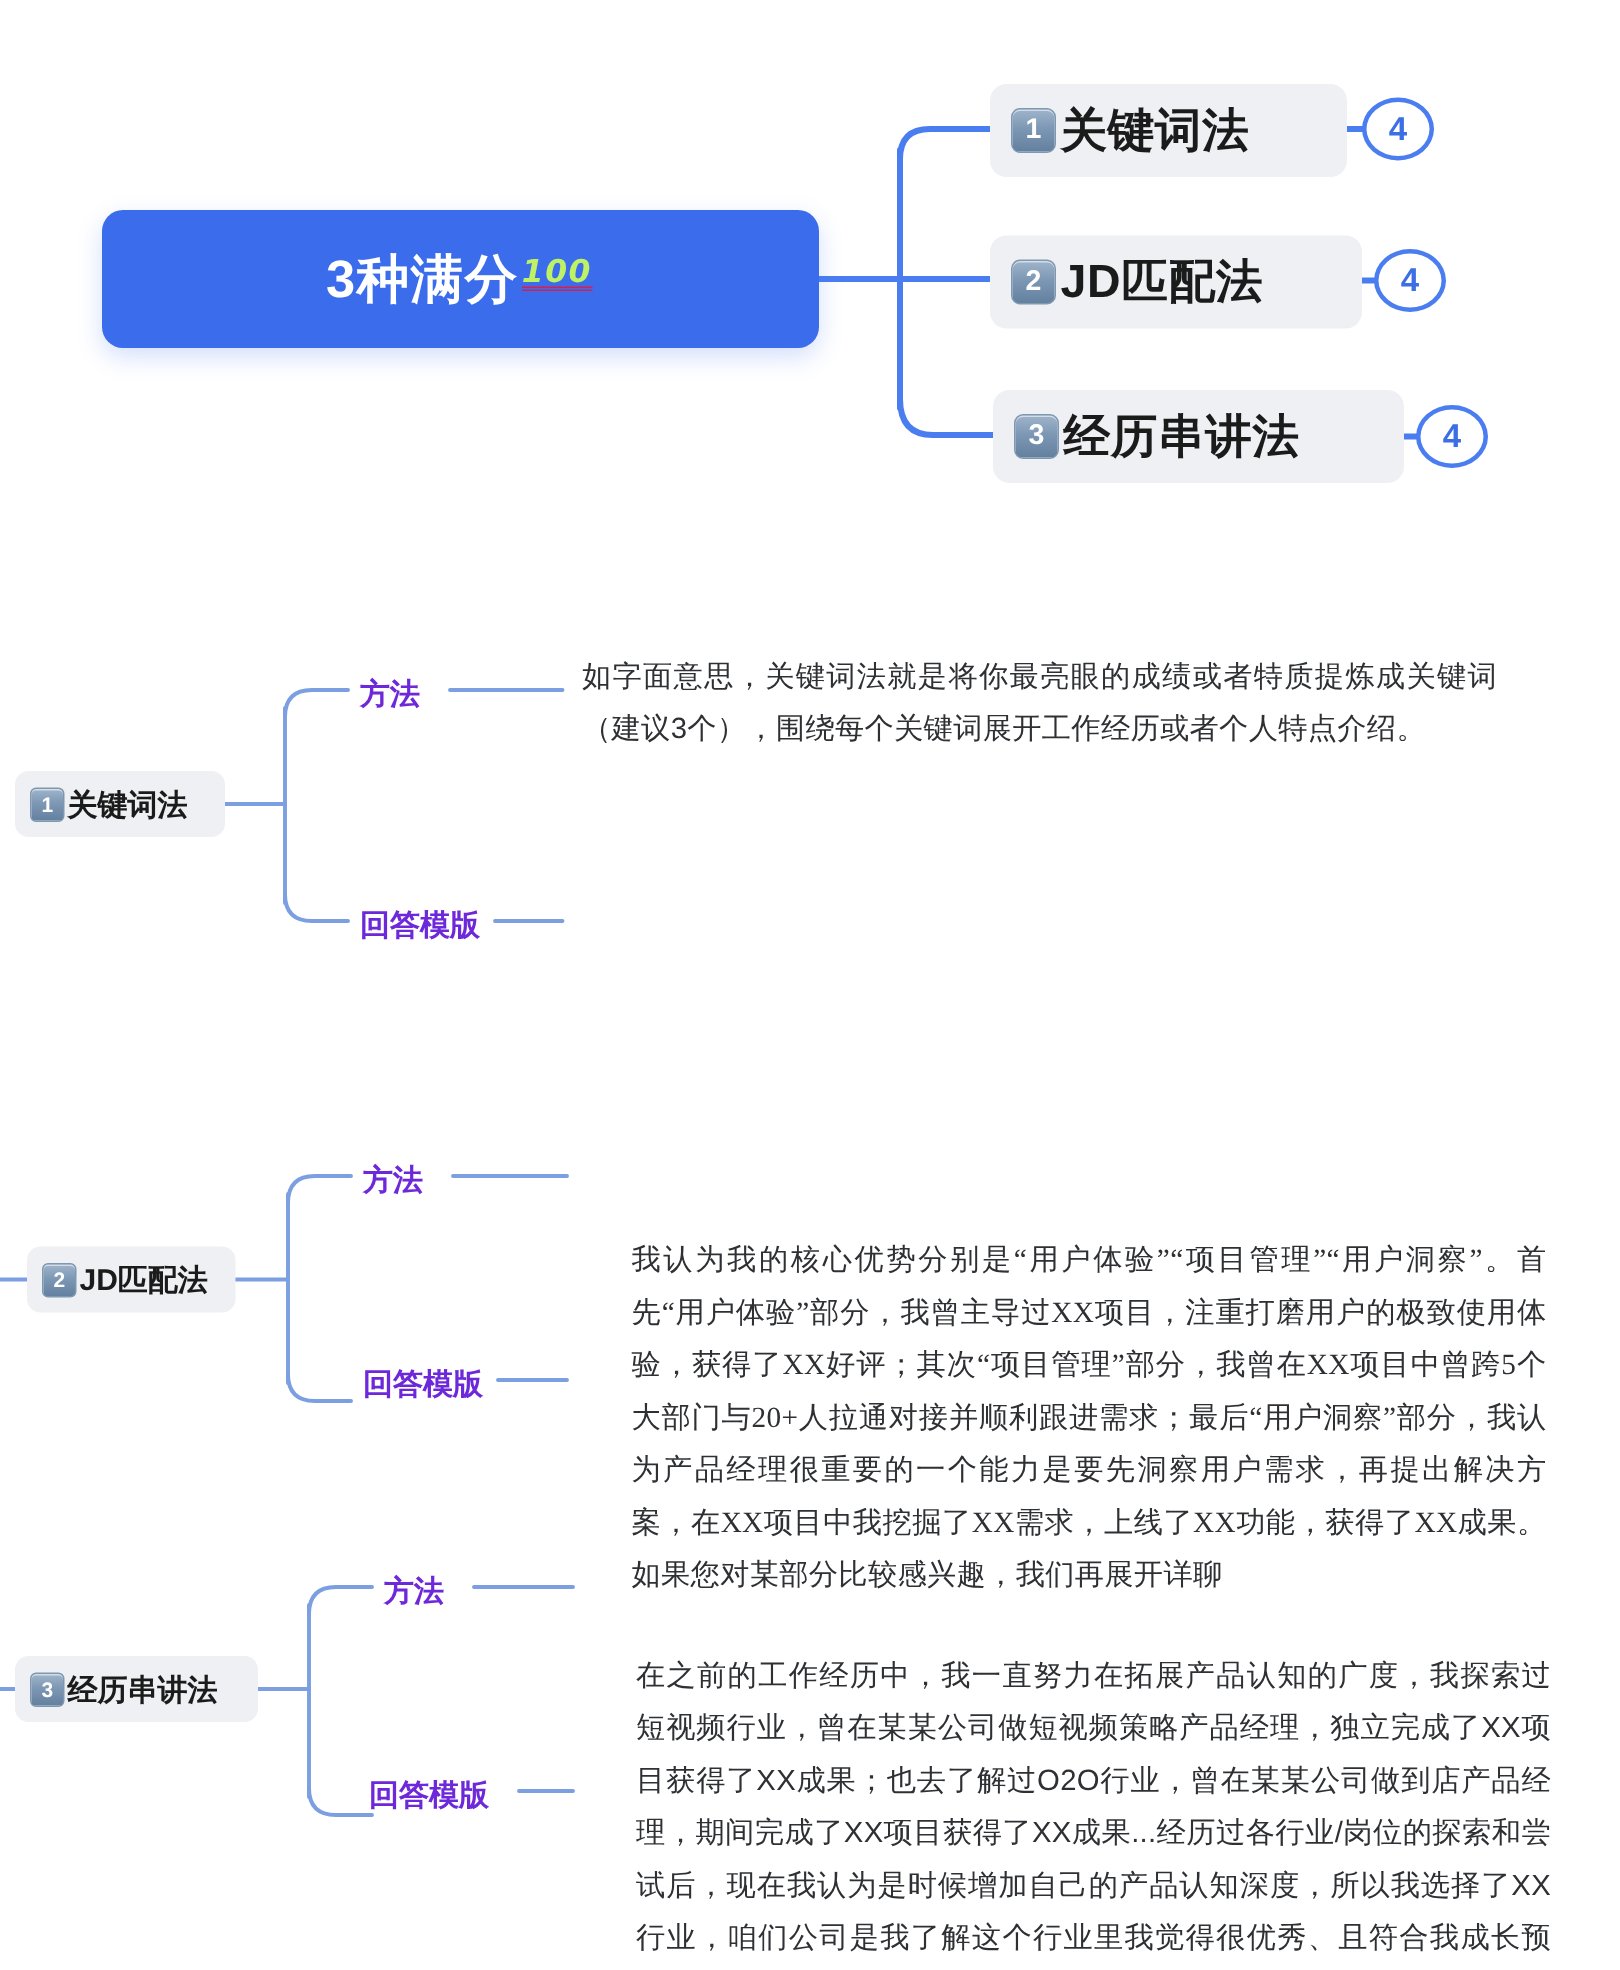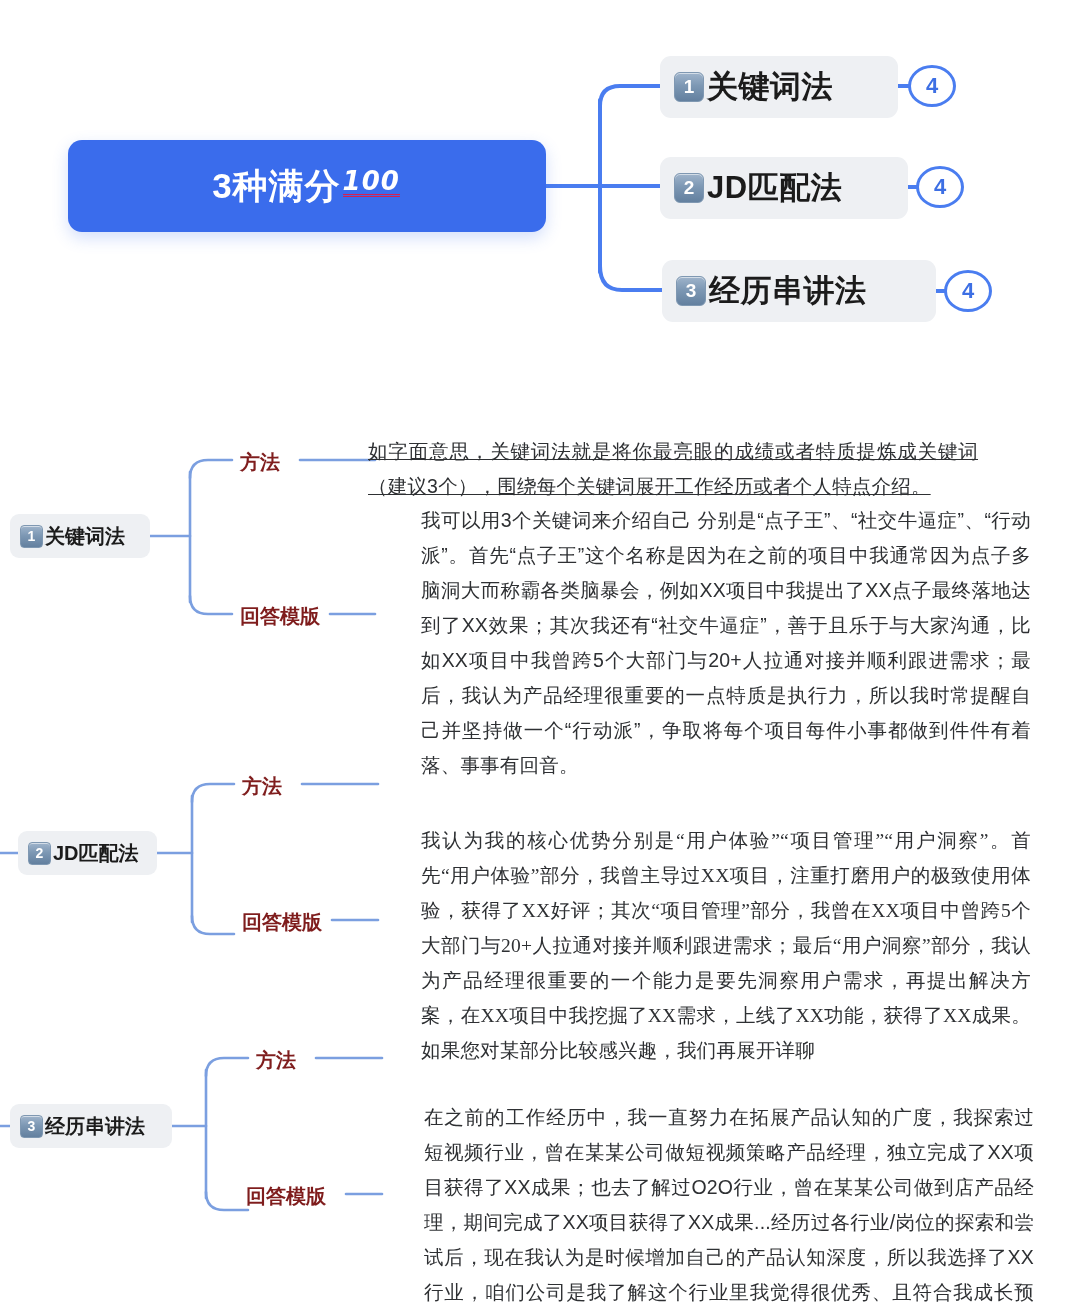--- a/index.html
+++ b/index.html
@@ -48,22 +48,22 @@
     color: #ffffff;
     font-size: 35px;
     font-weight: 700;
     letter-spacing: 1px;
     white-space: nowrap;
     display: flex;
     align-items: center;
   }
   .emoji-100 {
     display: inline-block;
-    color: #ffffff;
-    font-size: 26px;
+    color: #bef264;
+    font-size: 21px;
     font-weight: 700;
     font-style: italic;
     font-family: "DejaVu Sans", sans-serif;
     border-bottom: 3px double #d6204f;
     line-height: 0.95;
     margin: 0 2px;
     transform: translateY(-3px);
   }
 
   
@@ -140,21 +140,21 @@
     font-size: 20px;
     font-weight: 700;
     color: #1b1b1b;
     white-space: nowrap;
   }
 
   .sub-label {
     position: absolute;
     font-size: 20px;
     font-weight: 700;
-    color: #7f1d1d;
+    color: #6d28d9;
     white-space: nowrap;
   }
 
   .para {
     position: absolute;
     font-size: 19.5px;
     line-height: 35px;
     color: #2e3033;
     letter-spacing: 0.2px;
     text-align: justify;
@@ -244,22 +244,21 @@
     <span class="branch-label">经历串讲法</span>
   </div>
   <div class="count-badge" style="left:944px; top:270px;">4</div>
 
   <div class="sec-node" style="left:10px; top:514px; width:140px;">
     <span class="keycap small">1</span>
     <span class="sec-node-label">关键词法</span>
   </div>
   <div class="sub-label" style="left:240px; top:449px;">方法</div>
   <div class="sub-label" style="left:240px; top:603px;">回答模版</div>
-  <div class="para method" style="left:368px; top:434px;text-decoration:underline;">如字面意思，关键词法就是将你最亮眼的成绩或者特质提炼成关键词（建议3个），围绕每个关键词展开工作经历或者个人特点介绍。</div>
-  <div class="para answer" style="left:421px; top:503px;">我可以用3个关键词来介绍自己 分别是“点子王”、“社交牛逼症”、“行动派”。首先“点子王”这个名称是因为在之前的项目中我通常因为点子多脑洞大而称霸各类脑暴会，例如XX项目中我提出了XX点子最终落地达到了XX效果；其次我还有“社交牛逼症”，善于且乐于与大家沟通，比如XX项目中我曾跨5个大部门与20+人拉通对接并顺利跟进需求；最后，我认为产品经理很重要的一点特质是执行力，所以我时常提醒自己并坚持做一个“行动派”，争取将每个项目每件小事都做到件件有着落、事事有回音。</div>
+  <div class="para method" style="left:388px; top:434px;">如字面意思，关键词法就是将你最亮眼的成绩或者特质提炼成关键词（建议3个），围绕每个关键词展开工作经历或者个人特点介绍。</div>
 
   <div class="sec-node" style="left:18px; top:831px; width:139px;">
     <span class="keycap small">2</span>
     <span class="sec-node-label">JD匹配法</span>
   </div>
   <div class="sub-label" style="left:242px; top:773px;">方法</div>
   <div class="sub-label" style="left:242px; top:909px;">回答模版</div>
   <div class="para answer" style="left:421px; top:823px;font-family:Liberation Serif, serif;">我认为我的核心优势分别是“用户体验”“项目管理”“用户洞察”。首先“用户体验”部分，我曾主导过XX项目，注重打磨用户的极致使用体验，获得了XX好评；其次“项目管理”部分，我曾在XX项目中曾跨5个大部门与20+人拉通对接并顺利跟进需求；最后“用户洞察”部分，我认为产品经理很重要的一个能力是要先洞察用户需求，再提出解决方案，在XX项目中我挖掘了XX需求，上线了XX功能，获得了XX成果。如果您对某部分比较感兴趣，我们再展开详聊</div>
 
   <div class="sec-node" style="left:10px; top:1104px; width:162px;">

